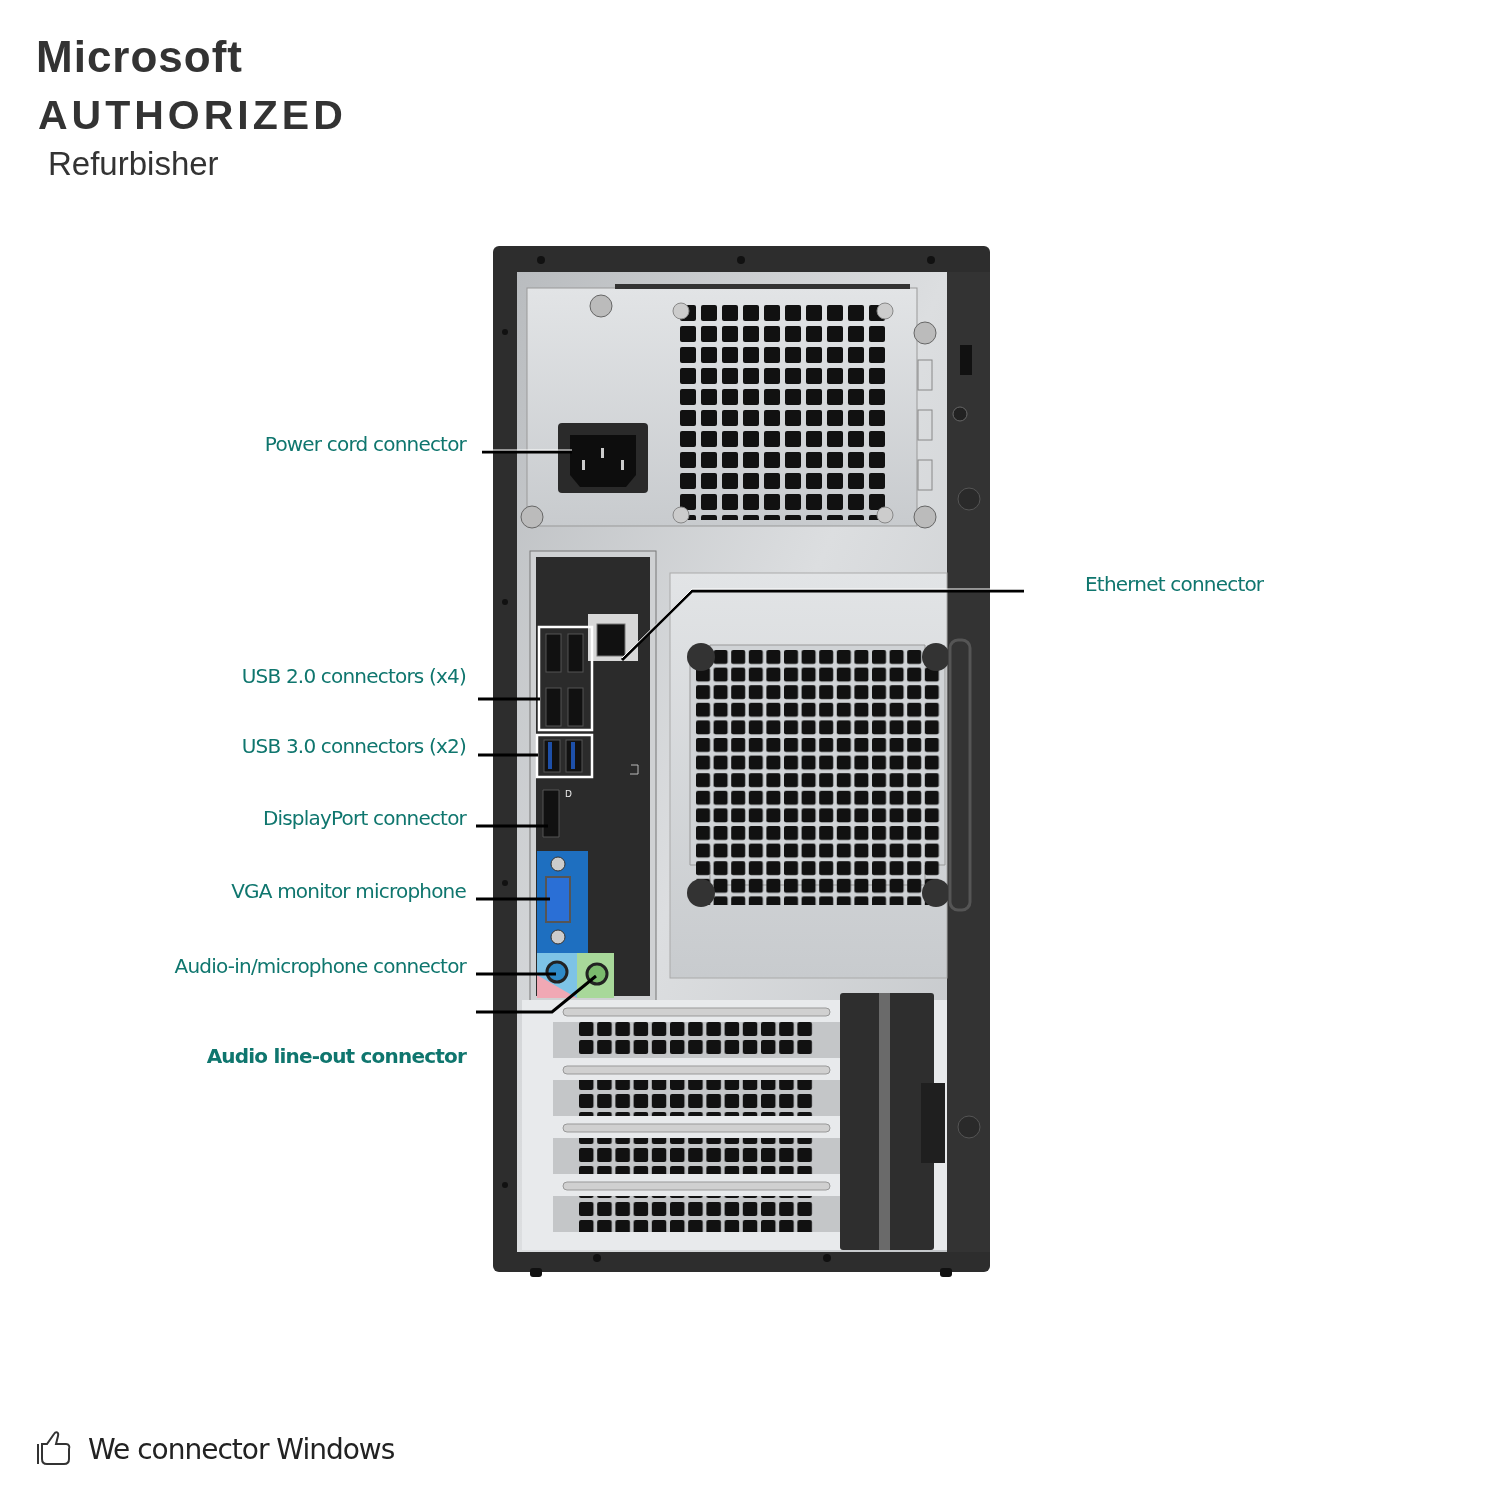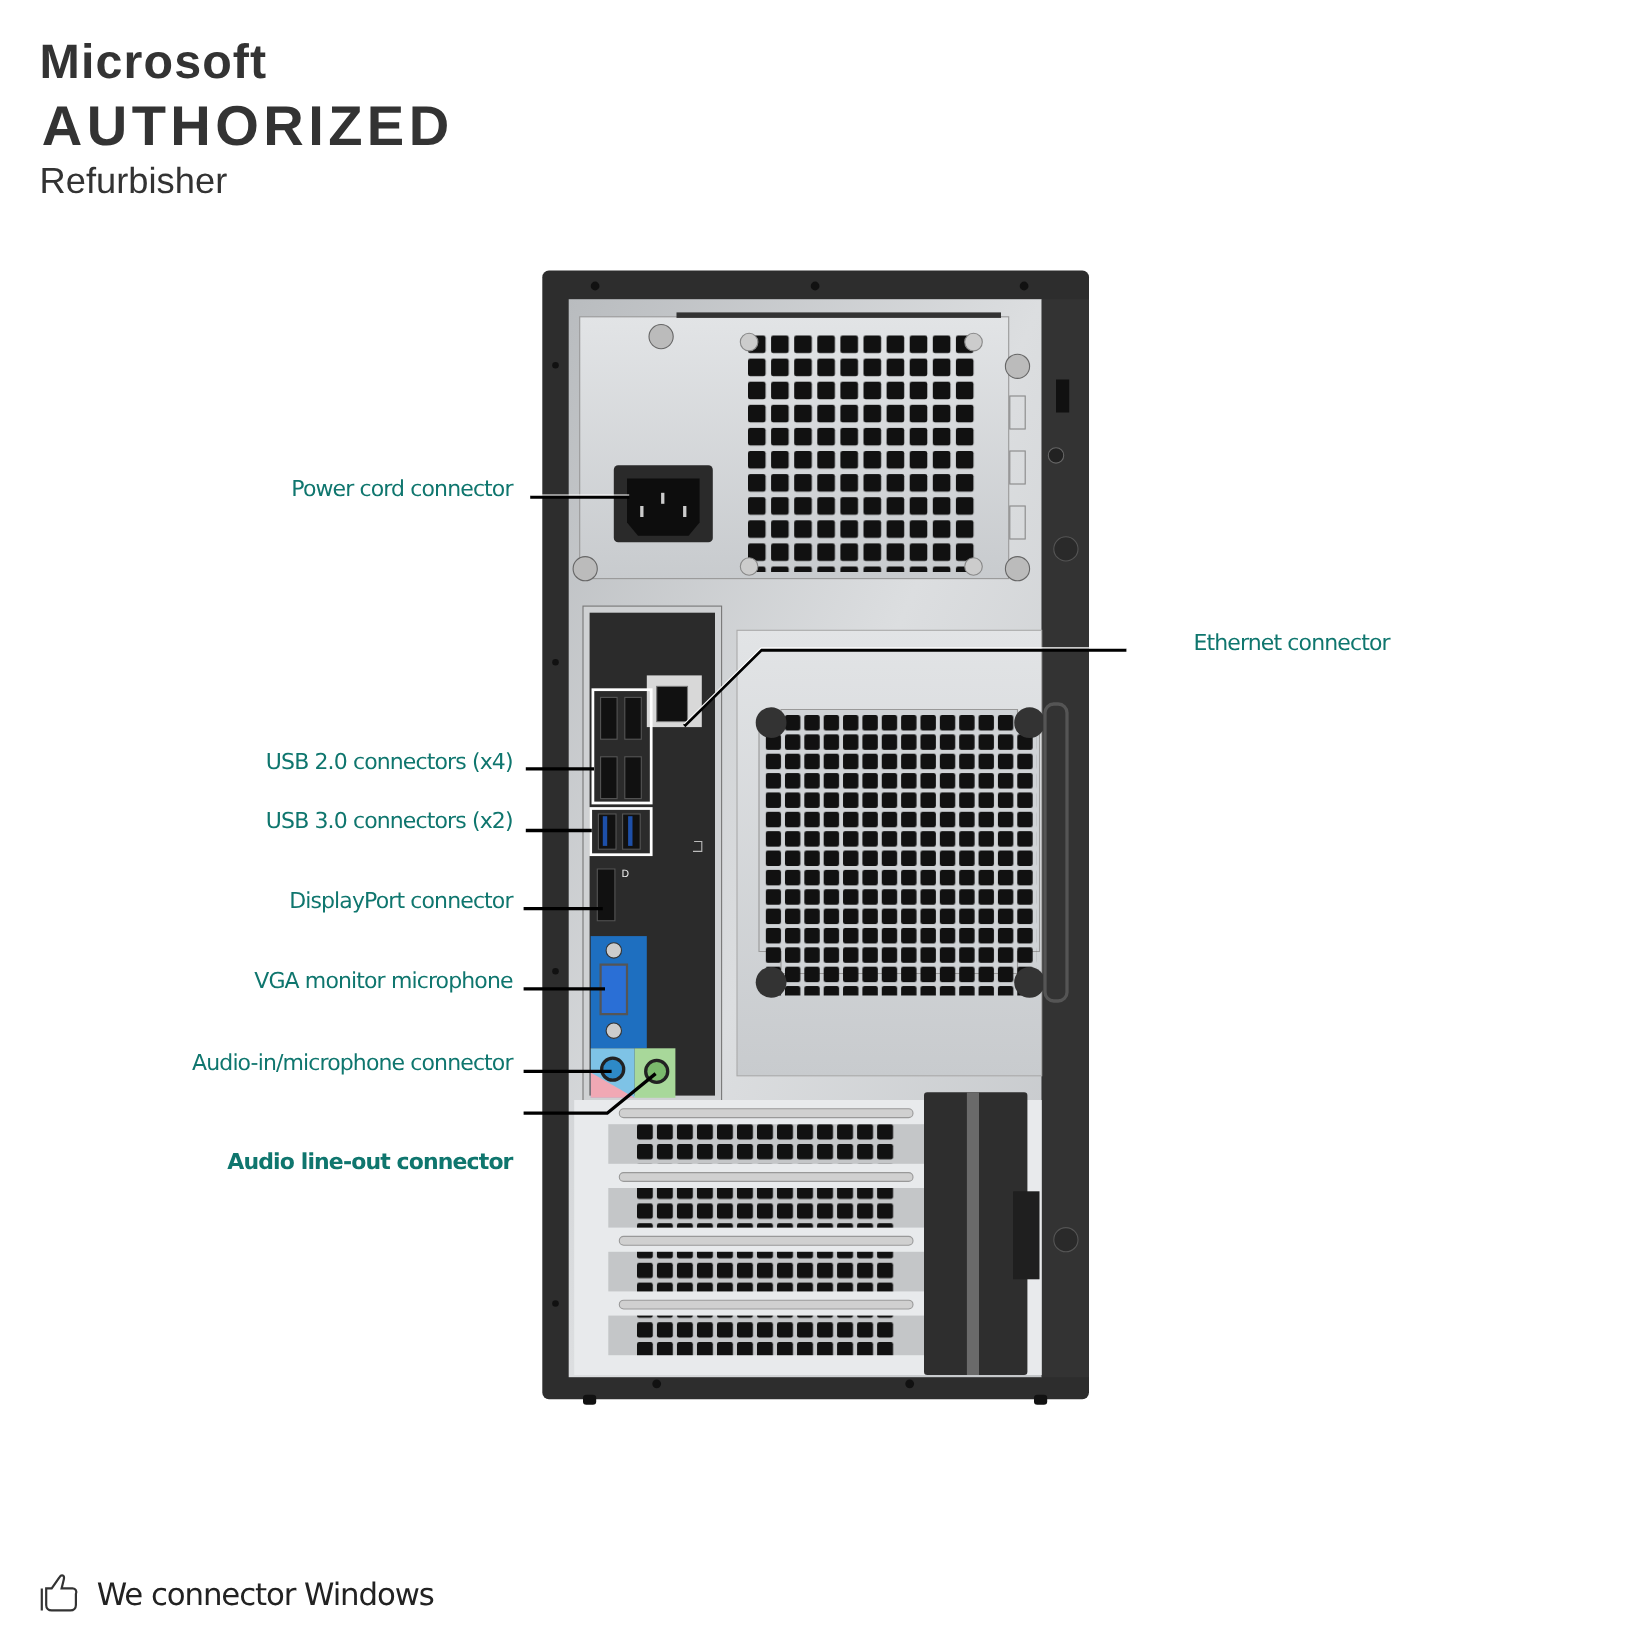--- a/index.html
+++ b/index.html
@@ -1,20 +1,20 @@
 <!DOCTYPE html>
 <html><head>
 <meta charset="utf-8">
 <style>
   html,body{margin:0;padding:0;background:#fff;}
   body{width:1500px;height:1500px;position:relative;overflow:hidden;font-family:"Liberation Sans",sans-serif;}
   .logo{position:absolute;left:36px;top:22px;color:#333;}
   .logo .ms{font-size:44px;font-weight:bold;letter-spacing:1px;line-height:70px;}
-  .logo .auth{font-size:51px;font-weight:bold;letter-spacing:4px;line-height:46px;margin-left:2px;}
-  .logo .ref{font-size:33px;line-height:52px;margin-left:0;}
+  .logo .auth{font-size:41px;font-weight:bold;letter-spacing:4px;line-height:46px;margin-left:2px;}
+  .logo .ref{font-size:33px;line-height:52px;margin-left:12px;}
   .label{position:absolute;font-family:"DejaVu Sans",sans-serif;font-size:20px;color:#0f766e;white-space:nowrap;letter-spacing:-0.8px;}
   .label.r{text-align:right;right:1034px;}
   .footer{position:absolute;left:36px;top:1430px;display:flex;align-items:center;gap:14px;}
   .footer .txt{font-family:"DejaVu Sans",sans-serif;font-size:28px;color:#222;letter-spacing:-1px;}
   svg.diagram{position:absolute;left:0;top:0;}
 </style>
 </head>
 <body>
 
 <div class="logo">
@@ -173,21 +173,21 @@
     <polyline points="476,1012 552,1012 596,976"></polyline>
   </g>
   <g stroke="#fff" stroke-width="1" fill="none">
     <polyline points="482,450 572,450"></polyline>
     <polyline points="1024,589 692,589 622,658"></polyline>
   </g>
 </svg>
 
 <div class="label r" style="top:432px;">Power cord connector</div>
 <div class="label" style="left:1085px;top:572px;">Ethernet connector</div>
-<div class="label r" style="top:680px;text-align:right;">USB 2.0 connectors (x4)</div>
+<div class="label r" style="top:664px;text-align:right;">USB 2.0 connectors (x4)</div>
 <div class="label r" style="top:734px;">USB 3.0 connectors (x2)</div>
 <div class="label r" style="top:806px;">DisplayPort connector</div>
 <div class="label r" style="top:879px;">VGA monitor microphone</div>
 <div class="label r" style="top:954px;">Audio-in/microphone connector</div>
 <div class="label r" style="top:1044px;font-weight:bold;">Audio line-out connector</div>
 
 <div class="footer">
   <svg width="38" height="38" viewBox="0 0 38 38">
     <path d="M2 14 v20 M6 14 h5 l7 -10 c2 -3 5 -2 4 2 l-2 8 h10 c3 0 4 3 3 5 v10 c0 3 -2 5 -5 5 h-17 c-3 0 -5 -2 -5 -5 z" fill="none" stroke="#333" stroke-width="2"></path>
   </svg>

